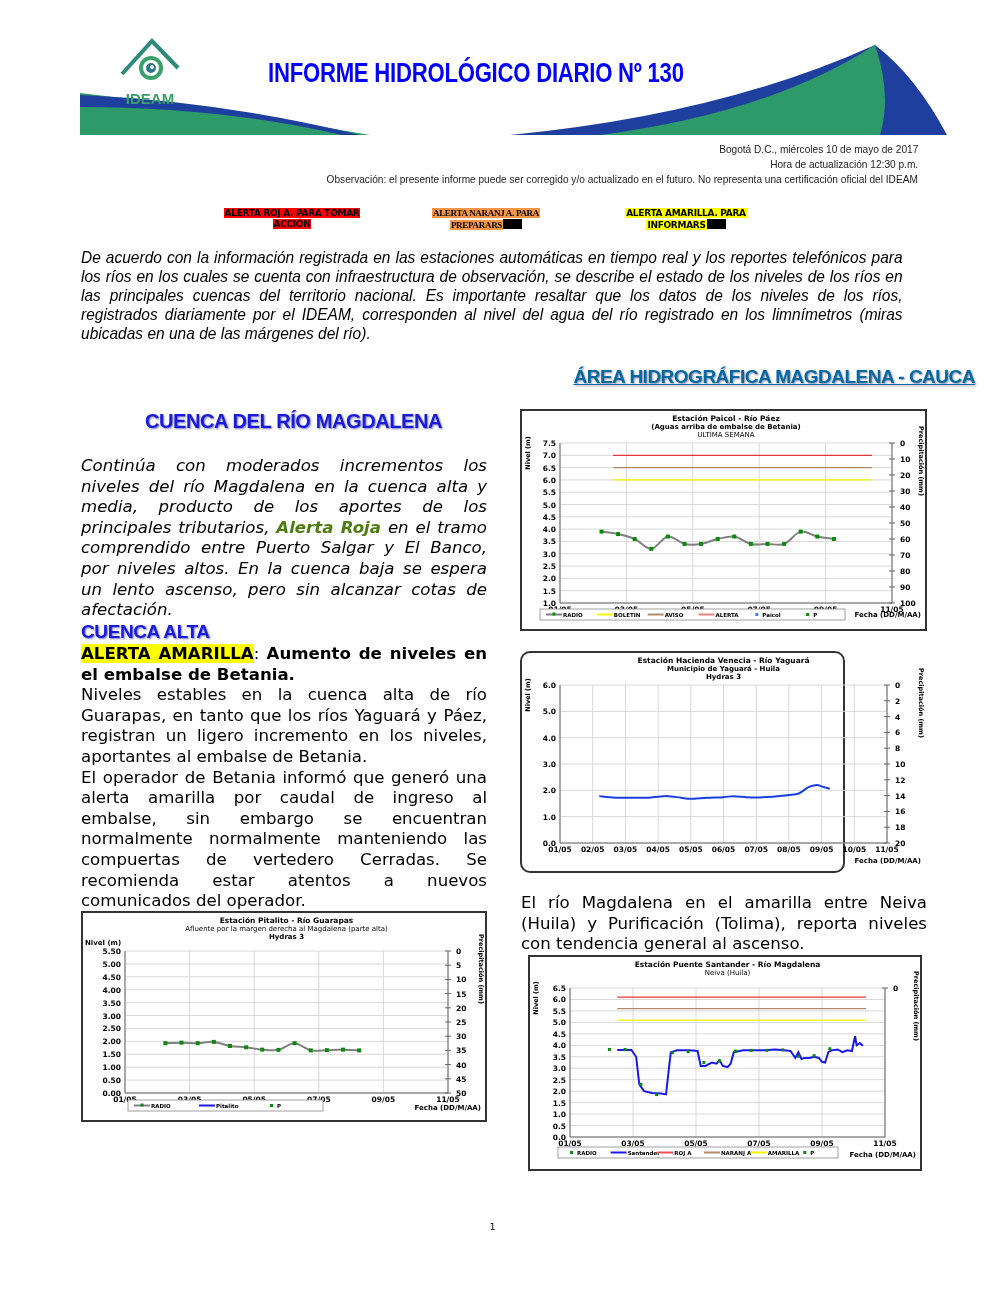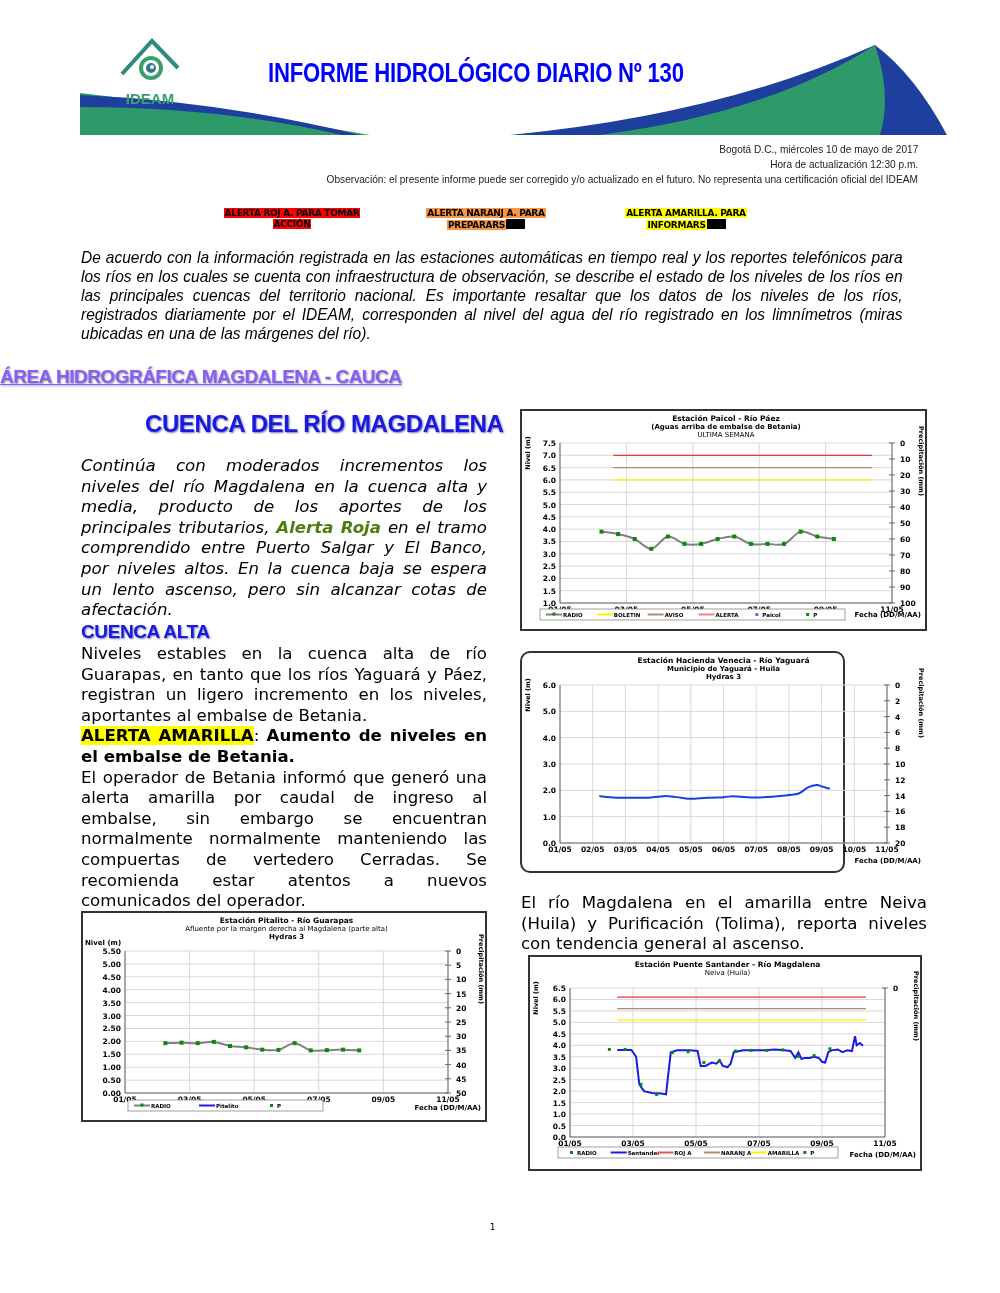--- a/index.html
+++ b/index.html
@@ -5,23 +5,23 @@
   html, body { margin:0; padding:0; background:#fff; }
   body { width:1000px; height:1293px; position:relative; overflow:hidden; font-family:"DejaVu Sans", sans-serif; color:#000; }
   .abs { position:absolute; }
   #header-band { left:80px; top:35px; width:897px; height:100px; }
   #report-title { left:268px; top:58px; font-family:"Liberation Sans", sans-serif; font-weight:bold; font-size:27px; color:#0000ff; transform:scaleX(0.82); transform-origin:left top; letter-spacing:-0.3px; white-space:nowrap; }
   .meta-line { right:82px; font-family:"Liberation Sans", sans-serif; font-size:11.5px; color:#222; text-align:right; white-space:nowrap; transform:scaleX(0.88); transform-origin:right top; }
   .alert-label { font-family:"DejaVu Sans", sans-serif; font-weight:bold; font-size:9px; text-align:center; line-height:11px; letter-spacing:-0.3px; }
   .alert-label span { padding:0 1px; }
   .blackbox { display:inline-block; width:17px; height:10px; background:#000; vertical-align:-1px; }
   #intro { left:81px; top:248px; width:822px; font-family:"Liberation Sans", sans-serif; font-style:italic; font-size:16.5px; line-height:19px; text-align:justify; transform:scaleX(0.94); transform-origin:left top; width:874px; }
-  #area-title { left:0; width:975px; top:366px; text-align:left; font-family:"Liberation Sans", sans-serif; font-weight:bold; font-size:19px; color:#8b5cf6; text-decoration:underline; letter-spacing:-0.5px; text-shadow:1px 1px 2px #8888aa; }
+  #area-title { left:0; width:975px; top:366px; text-align:right; font-family:"Liberation Sans", sans-serif; font-weight:bold; font-size:19px; color:#0369a1; text-decoration:underline; letter-spacing:-0.5px; text-shadow:1px 1px 2px #8888aa; }
   .sec-title { font-family:"Liberation Sans", sans-serif; font-weight:bold; color:#1a1adf; text-shadow:1px 1px 2px #7777bb; letter-spacing:-0.4px; }
-  #cuenca-mag { left:145px; top:410px; font-size:24px; }
+  #cuenca-mag { left:145px; top:410px; font-size:20px; }
   #para1 { left:81px; top:456px; width:406px; font-style:italic; font-size:16.6px; line-height:20.6px; text-align:justify; }
   #para1 .red { color:#4d7c0f; font-weight:bold; }
   #cuenca-alta { left:81px; top:621px; font-size:19px; }
   #para2 { left:81px; top:644px; width:406px; font-size:16.6px; line-height:20.6px; text-align:justify; }
   #para2 .yel { background:#ffff00; font-weight:bold; }
   #para2 b { font-weight:bold; }
   #para3 { left:521px; top:893px; width:406px; font-size:16.6px; line-height:20.6px; text-align:justify; }
   .chart-box { border:2px solid #333; background:#fff; box-sizing:border-box; }
   .chart-box svg { display:block; }
   #page-num { left:0; width:985px; top:1222px; text-align:center; font-size:9px; }
@@ -52,40 +52,40 @@
 <div id="report-title" class="abs">INFORME HIDROLÓGICO DIARIO Nº 130</div>
 
 <div class="abs meta-line" style="top:143px;">Bogotá D.C., miércoles 10 de mayo de 2017</div>
 <div class="abs meta-line" style="top:158px;">Hora de actualización 12:30 p.m.</div>
 <div class="abs meta-line" style="top:173px;">Observación: el presente informe puede ser corregido y/o actualizado en el futuro. No representa una certificación oficial del IDEAM</div>
 
 <div class="abs alert-label" style="left:218px;top:208px;width:148px;">
   <span style="background:#ff0000;">ALERTA ROJ A. PARA TOMAR</span><br>
   <span style="background:#ff0000;">ACCIÓN</span>
 </div>
-<div class="abs alert-label" style="left:418px;top:208px;width:136px;">
+<div class="abs alert-label" style="left:418px;top:208px;width:136px;font-family:Liberation Serif, serif;">
   <span style="background:#f79646;">ALERTA NARANJ A. PARA</span><br>
   <span style="background:#f79646;">PREPARARS</span><span class="blackbox"></span>
 </div>
 <div class="abs alert-label" style="left:618px;top:208px;width:136px;">
   <span style="background:#ffff00;">ALERTA AMARILLA. PARA</span><br>
   <span style="background:#ffff00;">INFORMARS</span><span class="blackbox"></span>
 </div>
 
 <div id="intro" class="abs">De acuerdo con la información registrada en las estaciones automáticas en tiempo real y los reportes telefónicos para los ríos en los cuales se cuenta con infraestructura de observación, se describe el estado de los niveles de los ríos en las principales cuencas del territorio nacional. Es importante resaltar que los datos de los niveles de los ríos, registrados diariamente por el IDEAM, corresponden al nivel del agua del río registrado en los limnímetros (miras ubicadas en una de las márgenes del río).</div>
 
 <div id="area-title" class="abs">ÁREA HIDROGRÁFICA MAGDALENA - CAUCA</div>
 
 <div id="cuenca-mag" class="abs sec-title">CUENCA DEL RÍO MAGDALENA</div>
 <div id="para1" class="abs"><span>Continúa con moderados incrementos los niveles del río Magdalena en la cuenca alta y media, producto de los aportes de los principales tributarios, </span><span class="red">Alerta Roja</span><span> en el tramo comprendido entre Puerto Salgar y El Banco, por niveles altos. En la cuenca baja se espera un lento ascenso, pero sin alcanzar cotas de afectación.</span></div>
 
 <div id="cuenca-alta" class="abs sec-title">CUENCA ALTA</div>
 <div id="para2" class="abs">
+  <div><span class="yel">ALERTA AMARILLA</span><span>: </span><b>Aumento de niveles en el embalse de Betania.</b></div>
   <div>Niveles estables en la cuenca alta de río Guarapas, en tanto que los ríos Yaguará y Páez, registran un ligero incremento en los niveles, aportantes al embalse de Betania.</div>
-  <div><span class="yel">ALERTA AMARILLA</span><span>: </span><b>Aumento de niveles en el embalse de Betania.</b></div>
   <div>El operador de Betania informó que generó una alerta amarilla por caudal de ingreso al embalse, sin embargo se encuentran normalmente normalmente manteniendo las compuertas de vertedero Cerradas. Se recomienda estar atentos a nuevos comunicados del operador.</div>
 </div>
 
 <div class="abs chart-box" style="left:520px;top:409px;width:407px;height:222px;">
     <svg id="svg-paicol" width="403" height="218">
       <text x="204" y="10" text-anchor="middle" font-size="7.5" font-weight="bold">Estación Paicol - Río Páez</text>
       <text x="204" y="18" text-anchor="middle" font-size="7" font-weight="bold">(Aguas arriba de embalse de Betania)</text>
       <text x="204" y="26" text-anchor="middle" font-size="7" font-weight="normal">ULTIMA SEMANA</text>
       <line x1="38" x2="370" y1="192" y2="192" stroke="#d8d8d8" stroke-width="1"></line>
       <text x="34" y="195" text-anchor="end" font-size="7.5" font-weight="bold">1.0</text>

